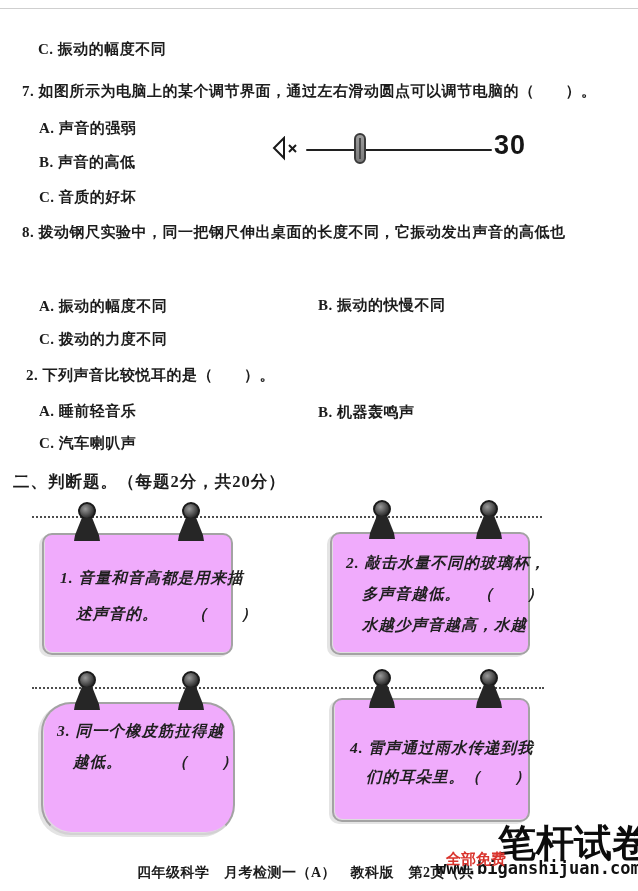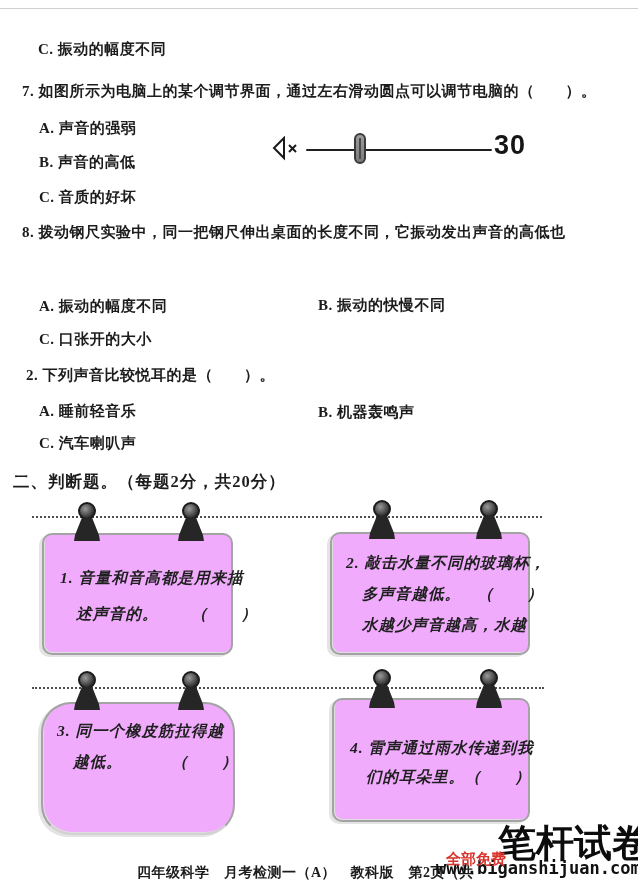--- a/index.html
+++ b/index.html
@@ -103,21 +103,21 @@
       <line x1="26" y1="9" x2="19" y2="16" stroke="#1a1a1a" stroke-width="2"></line>
     </svg>
     <div class="track"></div>
     <div class="handle"></div>
     <div class="sval">30</div>
   </div>
 
   <div class="t q8s1">8. 拨动钢尺实验中，同一把钢尺伸出桌面的长度不同，它振动发出声音的高低也</div>
   <div class="t q8a">A. 振动的幅度不同</div>
   <div class="t q8b">B. 振动的快慢不同</div>
-  <div class="t q8c">C. 口张开的大小</div>
+  <div class="t q8c">C. 拨动的力度不同</div>
 
   <div class="t q9s">2. 下列声音比较悦耳的是（　　）。</div>
   <div class="t q9a">A. 睡前轻音乐</div>
   <div class="t q9b">B. 机器轰鸣声</div>
   <div class="t q9c">C. 汽车喇叭声</div>
 
   <div class="t sec2">二、判断题。（每题2分，共20分）</div>
 
   <div class="rope rope1"></div>
   <div class="rope rope2"></div>

